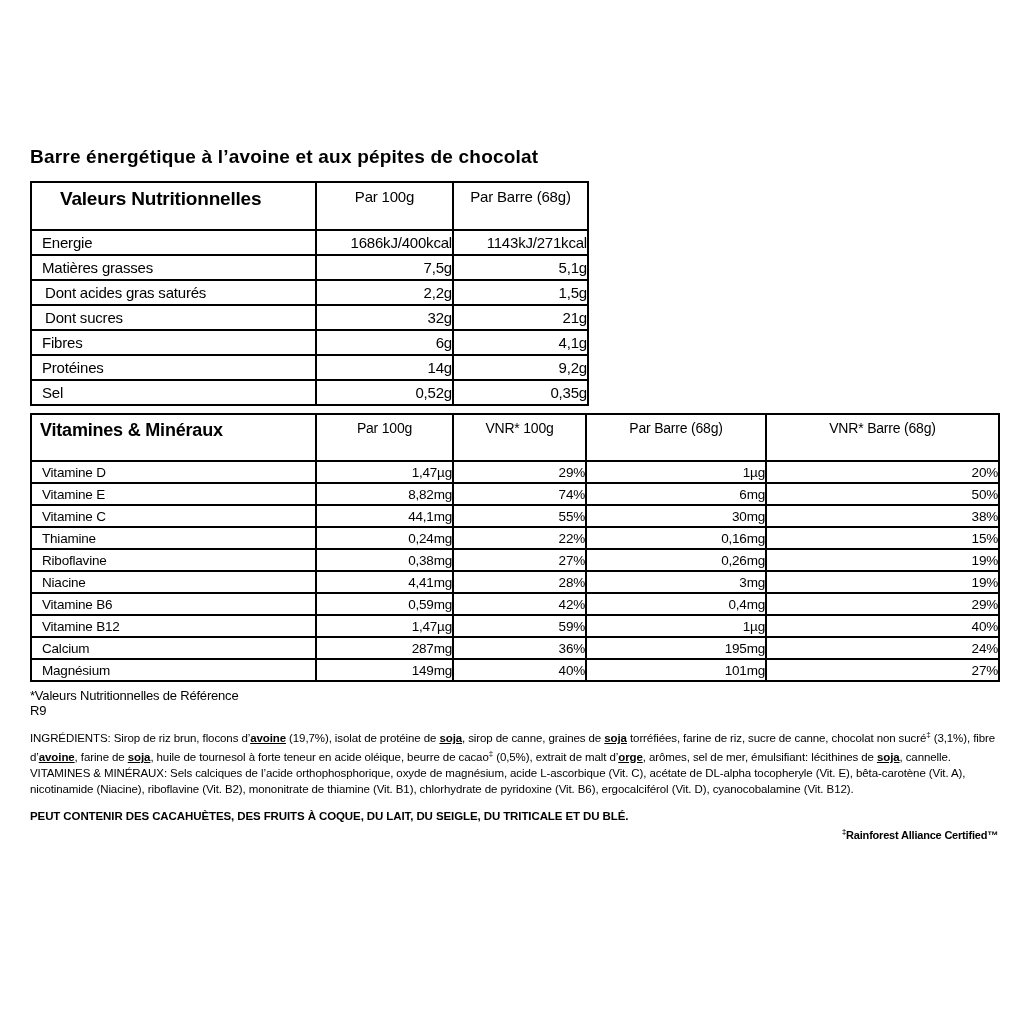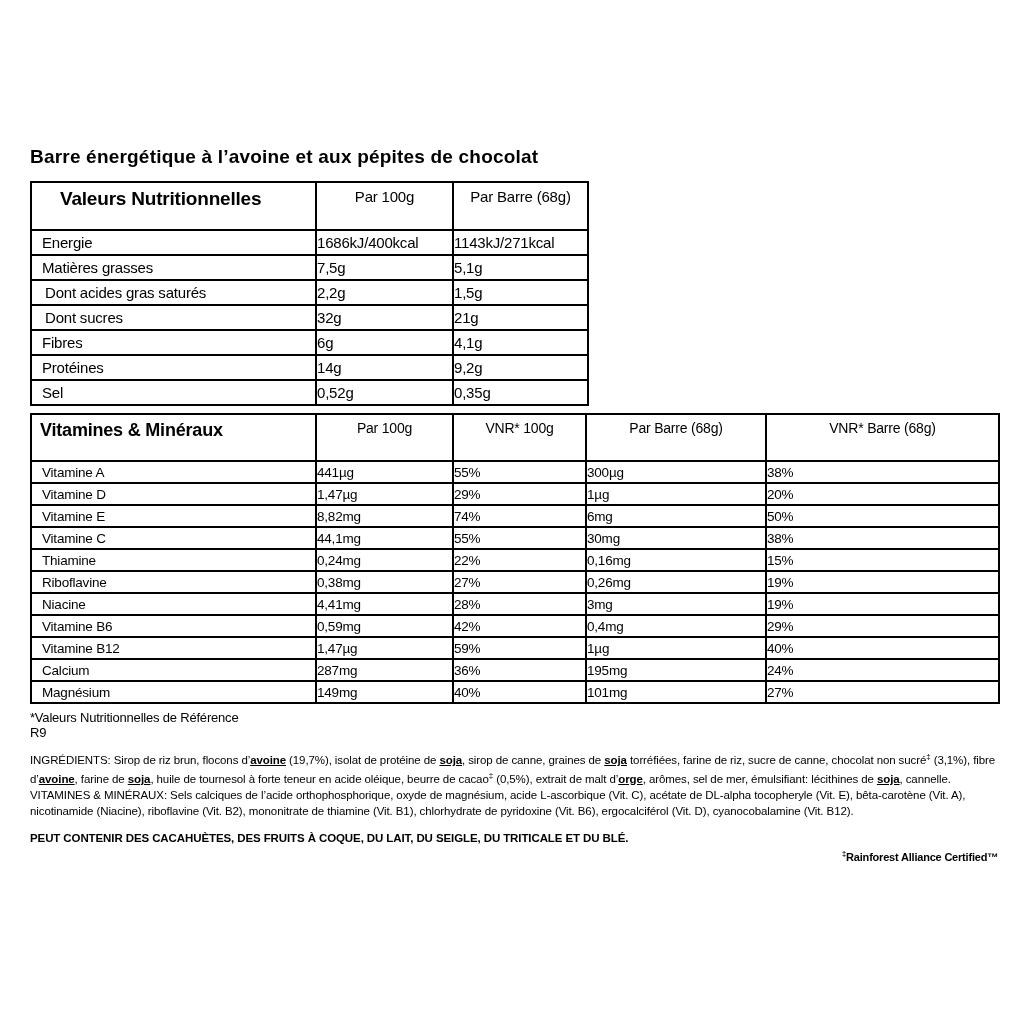--- a/index.html
+++ b/index.html
@@ -40,21 +40,21 @@
     text-align: left;
     padding-left: 8px;
     font-weight: bold;
   }
   .t1 th.h-main { font-size: 19px; padding-left: 28px; }
   .t2 th.h-main { font-size: 18px; }
   .t1 td { height: 25px; font-size: 15px; }
   .t2 td { height: 22px; font-size: 13.5px; }
   td.lbl { text-align: left; padding-left: 10px; }
   td.lbl.ind { padding-left: 13px; }
-  td.val { text-align: left; }
+  td.val { text-align: right; }
   .footnote-row {
     width: 968px;
     display: flex;
     justify-content: space-between;
     margin-top: 6px;
     font-size: 13px;
     letter-spacing: -0.2px;
     flex-direction: column;
   }
   .ingredients {
@@ -154,27 +154,20 @@
       <tr>
         <th class="h-main">Vitamines &amp; Minéraux</th>
         <th>Par 100g</th>
         <th>VNR* 100g</th>
         <th>Par Barre (68g)</th>
         <th>VNR* Barre (68g)</th>
       </tr>
     </thead>
     <tbody id="vitamins-body">
         <tr>
-          <td class="lbl">Vitamine A</td>
-          <td class="val">441µg</td>
-          <td class="val">55%</td>
-          <td class="val">300µg</td>
-          <td class="val">38%</td>
-        </tr>
-        <tr>
           <td class="lbl">Vitamine D</td>
           <td class="val">1,47µg</td>
           <td class="val">29%</td>
           <td class="val">1µg</td>
           <td class="val">20%</td>
         </tr>
         <tr>
           <td class="lbl">Vitamine E</td>
           <td class="val">8,82mg</td>
           <td class="val">74%</td>

